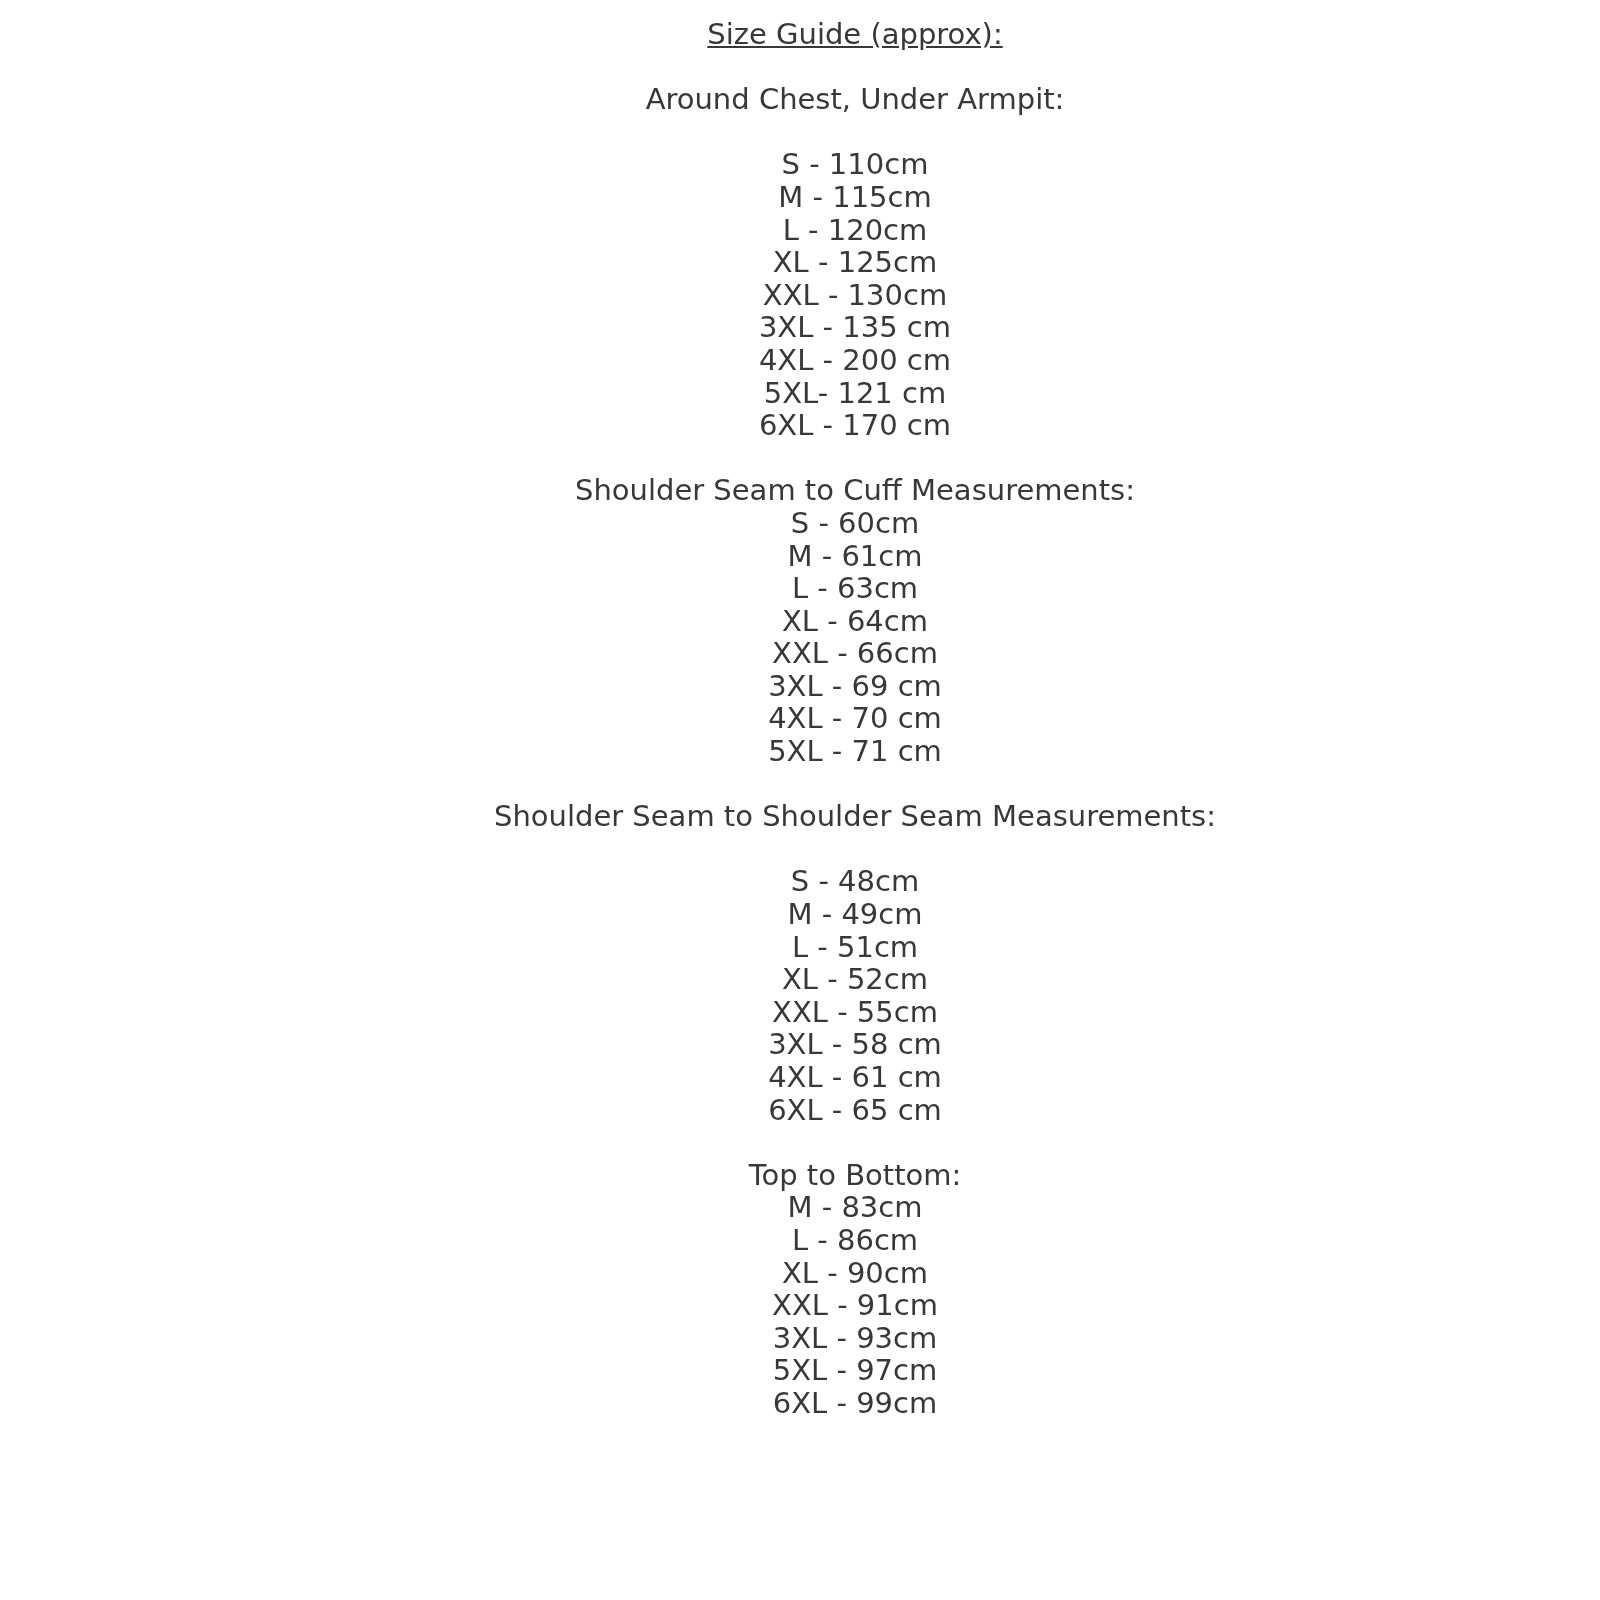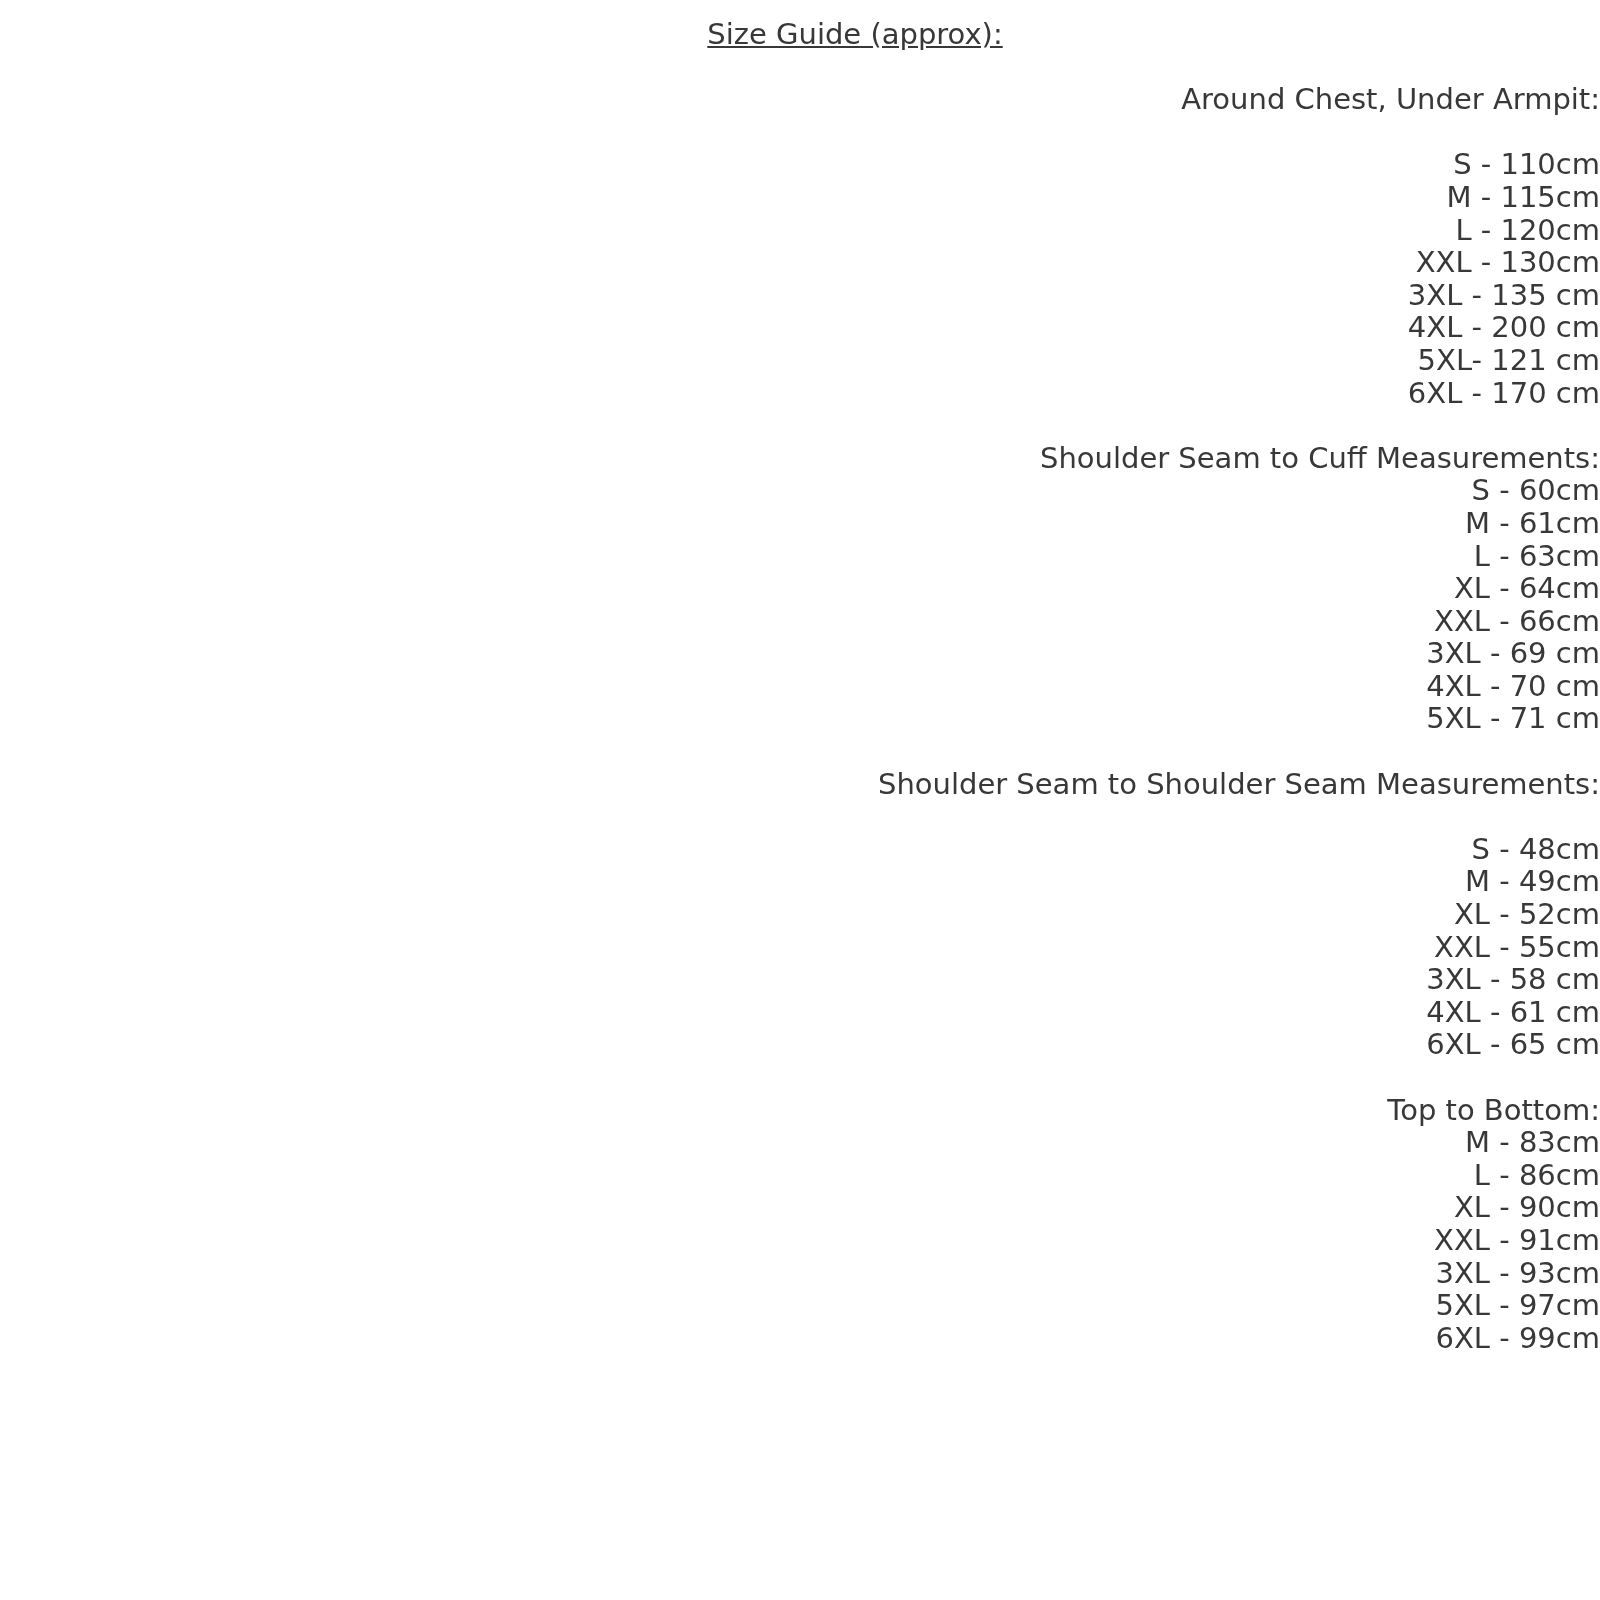--- a/index.html
+++ b/index.html
@@ -15,36 +15,37 @@
     font-family: "DejaVu Sans", sans-serif;
     font-size: 29px;
     line-height: 32.6px;
     color: #383838;
     text-align: center;
     overflow: hidden;
   }
   .line { white-space: pre; }
   .title { text-decoration: underline; }
   .spacer { height: 32.6px; }
-  section { margin: 0; padding: 0; text-align: right; }
+  section { margin: 0; padding: 0; }
 </style>
 </head>
 <body>
 
 <main class="doc">
 
   <div class="line title">Size Guide (approx):</div>
   <div class="spacer"></div>
 
   <section>
     <div class="line heading">Around Chest, Under Armpit:</div>
     <div class="spacer"></div>
     <div class="line">S - 110cm</div>
     <div class="line">M - 115cm</div>
     <div class="line">L - 120cm</div>
+    <div class="line">XL - 125cm</div>
     <div class="line">XXL - 130cm</div>
     <div class="line">3XL - 135 cm</div>
     <div class="line">4XL - 200 cm</div>
     <div class="line">5XL- 121 cm</div>
     <div class="line">6XL - 170 cm</div>
   </section>
 
   <div class="spacer"></div>
 
   <section>
@@ -59,20 +60,21 @@
     <div class="line">5XL - 71 cm</div>
   </section>
 
   <div class="spacer"></div>
 
   <section>
     <div class="line heading">Shoulder Seam to Shoulder Seam Measurements:</div>
     <div class="spacer"></div>
     <div class="line">S - 48cm</div>
     <div class="line">M - 49cm</div>
+    <div class="line">L - 51cm</div>
     <div class="line">XL - 52cm</div>
     <div class="line">XXL - 55cm</div>
     <div class="line">3XL - 58 cm</div>
     <div class="line">4XL - 61 cm</div>
     <div class="line">6XL - 65 cm</div>
   </section>
 
   <div class="spacer"></div>
 
   <section>

